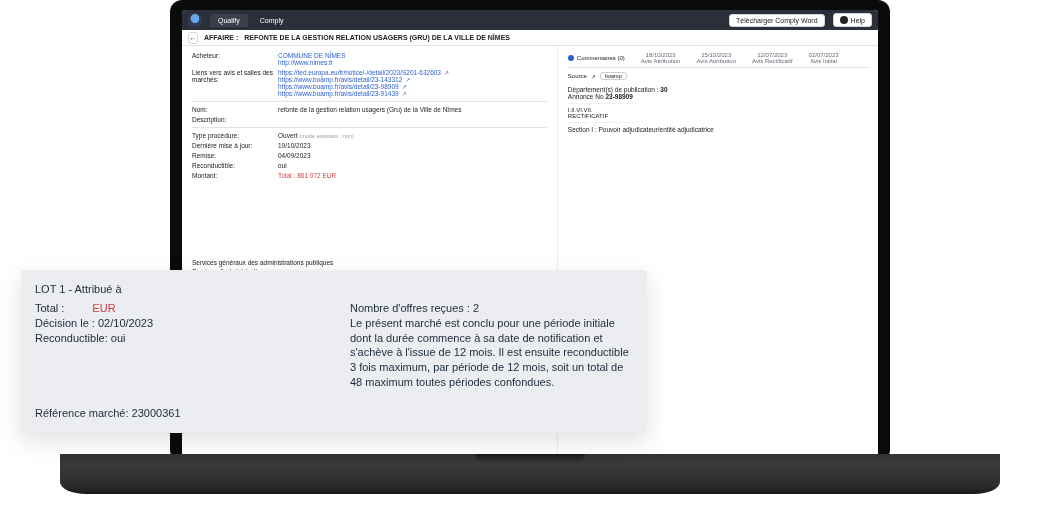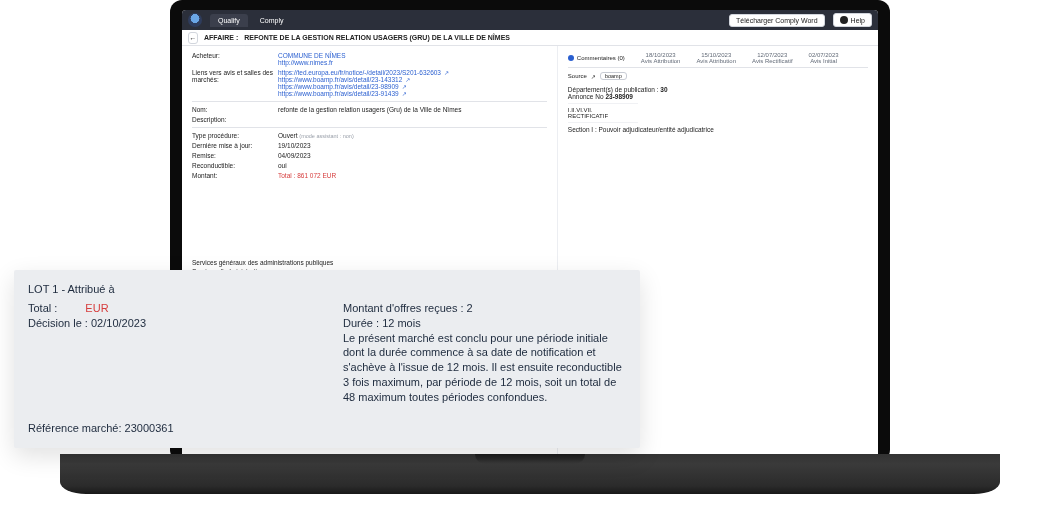--- a/index.html
+++ b/index.html
@@ -157,21 +157,21 @@
   .rblock { font-size:6.5px; }
   .rblock .small { font-size:6px; }
   .rblock hr { border:0; border-top:1px solid #f0f1f4; margin:3px 0; width:70px; }
 
   .services { margin-top: 80px; font-size:6.5px; }
   .services div { margin-bottom:2px; }
 
   
   .popup {
     position: absolute;
-    left: 14px;
+    left: 21px;
     top: 270px;
     width: 626px;
     background: #ebedf0;
     padding: 12px 14px;
     font-size: 11px;
     line-height: 1.35;
     color: #1d2a3d;
     border-radius: 2px;
     box-shadow: 0 8px 24px rgba(0,0,0,.12);
   }
@@ -299,21 +299,21 @@
   <div class="laptop-base"></div>
   <div class="laptop-notch"></div>
 </div>
 
 <div class="popup">
   <div class="title">LOT 1 - Attribué à</div>
   <div class="wrap">
     <div class="pcol">
       <div><span>Total :</span><span class="amount">EUR</span></div>
       <div><span>Décision le :</span> <span>02/10/2023</span></div>
+      <div><span>Reconductible:</span> <span>oui</span></div>
     </div>
     <div class="pcol">
-      <div><span>Montant d'offres reçues :</span> <span>2</span></div>
-      <div><span>Durée :</span> <span>12 mois</span></div>
+      <div><span>Nombre d'offres reçues :</span> <span>2</span></div>
       <div>Le présent marché est conclu pour une période initiale dont la durée commence à sa date de notification et s'achève à l'issue de 12 mois. Il est ensuite reconductible 3 fois maximum, par période de 12 mois, soit un total de 48 maximum toutes périodes confondues.</div>
     </div>
   </div>
   <div class="ref"><span>Référence marché:</span> <span>23000361</span></div>
 </div>
 
 </body></html>

